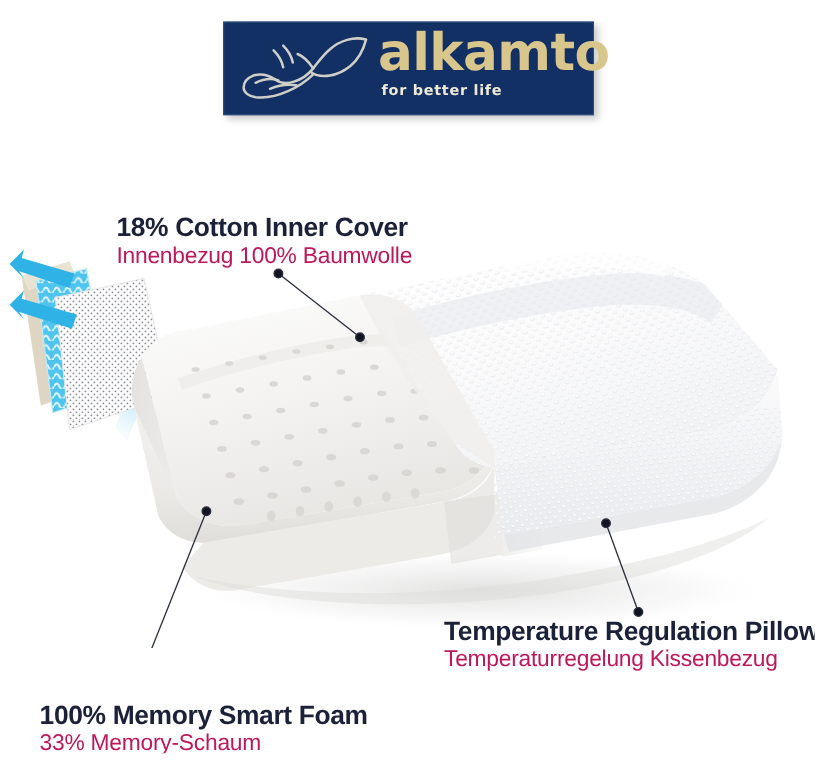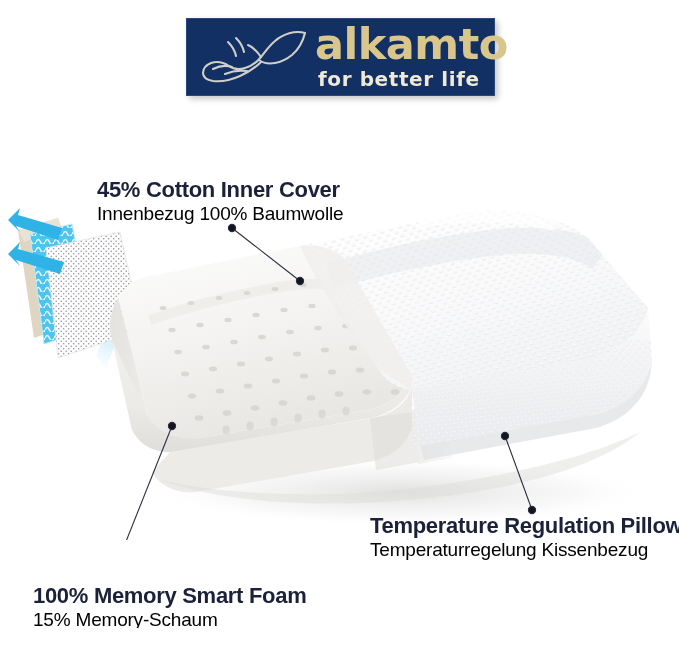--- a/index.html
+++ b/index.html
@@ -44,21 +44,21 @@
     font-weight: bold;
     letter-spacing: -0.5px;
     color: #d9c68d;
     line-height: 1;
     font-family: "DejaVu Sans", sans-serif;
   }
   .logo-tagline {
     position: absolute;
     left: 131px;
     top: 50px;
-    font-size: 20px;
+    font-size: 12px;
     font-weight: bold;
     letter-spacing: 0.6px;
     color: #efe9d8;
     line-height: 1;
     font-family: "DejaVu Sans", sans-serif;
   }
 
   
   .photo {
     position: absolute;
@@ -78,21 +78,21 @@
     font-size: 22px;
     font-weight: bold;
     color: #1b2138;
     line-height: 1.12;
     letter-spacing: -0.3px;
   }
   .label-de {
     font-family: "Liberation Sans Narrow", "Liberation Sans", sans-serif;
     font-size: 19px;
     font-weight: normal;
-    color: #000000;
+    color: #be185d;
     line-height: 1.15;
     letter-spacing: -0.2px;
   }
   .label-en.italic, .label-de.italic {
     font-style: italic;
   }
 
   #label-cotton      { left: 97px;  top: 178px; }
   #label-memory      { left: 33px;  top: 556px; margin-top: 28px; }
   #label-ventilation { left: 22px;  top: 603px; }
@@ -386,27 +386,27 @@
       </g>
       <g>
         <line x1="505" y1="256" x2="532" y2="330"></line>
         <circle cx="505" cy="256" r="3.6"></circle>
         <circle cx="532" cy="330" r="3.6"></circle>
       </g>
     </g>
   </svg>
 
   <div class="label-block" id="label-cotton">
-    <div class="label-en">45% Cotton Inner Cover</div>
+    <div class="label-en">18% Cotton Inner Cover</div>
     <div class="label-de">Innenbezug 100% Baumwolle</div>
   </div>
 
   <div class="label-block" id="label-memory">
     <div class="label-en">100% Memory Smart Foam</div>
-    <div class="label-de">15% Memory-Schaum</div>
+    <div class="label-de">33% Memory-Schaum</div>
   </div>
 
 
   <div class="label-block" id="label-temp">
     <div class="label-en">Temperature Regulation Pillow Cover</div>
     <div class="label-de">Temperaturregelung Kissenbezug</div>
   </div>
 
 </div>
 

